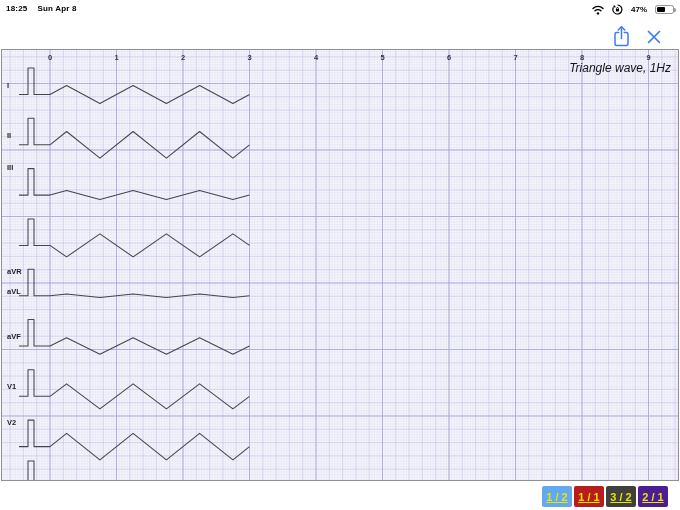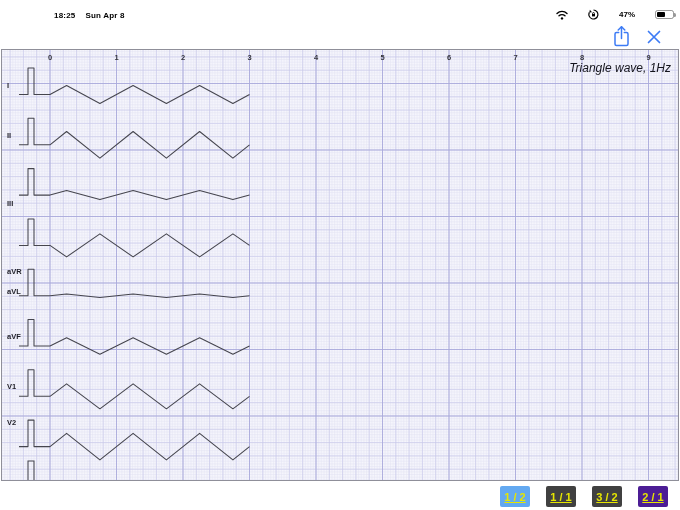--- a/index.html
+++ b/index.html
@@ -1,23 +1,23 @@
 <!DOCTYPE html>
 <html><head>
 <meta charset="utf-8">
 <style>
   html,body{margin:0;padding:0;background:#fff;}
   body{font-family:"Liberation Sans",sans-serif;-webkit-font-smoothing:antialiased;}
   .screen{position:relative;width:680px;height:510px;background:#ffffff;overflow:hidden;}
 
   
   .statusbar{position:absolute;top:0;left:0;right:0;height:20px;display:flex;
-    justify-content:space-between;align-items:flex-end;padding:18px 6px 0 6px;box-sizing:border-box;margin-left:48px;}
+    justify-content:space-between;align-items:flex-start;padding:4px 6px 0 6px;box-sizing:border-box;}
   .sb-left{display:flex;gap:10px;font-size:8px;font-weight:700;color:#000;letter-spacing:.2px;}
-  .sb-right{display:flex;align-items:center;gap:20px;margin-top:0;}
+  .sb-right{display:flex;align-items:center;gap:8px;margin-top:0;}
   .sb-right .pct{font-size:8px;font-weight:700;color:#000;}
   .battery{position:relative;width:19px;height:9px;border:1px solid rgba(0,0,0,.4);
     border-radius:2.5px;box-sizing:border-box;}
   .battery .fill{position:absolute;left:1px;top:1px;bottom:1px;background:#000;border-radius:1px;}
   .battery .nub{position:absolute;right:-3px;top:2px;width:2px;height:3.5px;
     background:rgba(0,0,0,.4);border-radius:0 1.5px 1.5px 0;}
 
   
   .iconbtn{position:absolute;background:none;border:none;padding:0;margin:0;cursor:pointer;line-height:0;}
   .share{left:612px;top:25px;}
@@ -28,21 +28,21 @@
     outline:1.5px solid #8f8f99;background:#f5f5fc;}
   .gridarea svg{position:absolute;left:0;top:0;}
   .tick{position:absolute;top:3px;transform:translateX(-50%);
     font-size:7.5px;font-weight:700;color:#33333b;}
   .leadlabel{position:absolute;left:5px;transform:translateY(-50%);
     font-size:7.5px;font-weight:700;color:#1e1e26;}
   .annotation{position:absolute;top:11px;right:7px;font-style:italic;
     font-size:12px;color:#14141c;}
 
   
-  .scalebtns{position:absolute;top:486px;right:12px;display:flex;gap:16px;}
+  .scalebtns{position:absolute;top:486px;right:12px;display:flex;gap:2px;}
   .scalebtn{width:30px;height:21px;border:none;border-radius:2px;padding:0;
     display:flex;align-items:center;justify-content:center;
     font-family:inherit;font-size:11px;font-weight:700;
     text-decoration:underline;cursor:pointer;}
 </style>
 </head>
 <body>
 
 <div class="screen">
 
@@ -110,30 +110,30 @@
         <span class="tick" style="left: 314px;">4</span>
         <span class="tick" style="left: 380.5px;">5</span>
         <span class="tick" style="left: 447px;">6</span>
         <span class="tick" style="left: 513.5px;">7</span>
         <span class="tick" style="left: 580px;">8</span>
         <span class="tick" style="left: 646.5px;">9</span>
       </div>
     <div id="lead-labels">
         <span class="leadlabel" style="top: 34.5px;">I</span>
         <span class="leadlabel" style="top: 84.8px;">II</span>
-        <span class="leadlabel" style="top: 153px;">III</span>
+        <span class="leadlabel" style="top: 117px;">III</span>
         <span class="leadlabel" style="top: 185.4px; margin-top: 36px;">aVR</span>
         <span class="leadlabel" style="top: 241px;">aVL</span>
         <span class="leadlabel" style="top: 286px;">aVF</span>
         <span class="leadlabel" style="top: 336.3px;">V1</span>
         <span class="leadlabel" style="top: 372px;">V2</span>
       </div>
     <div class="annotation">Triangle wave, 1Hz</div>
   </div>
 
   <div class="scalebtns" id="scale-buttons">
       <button class="scalebtn" style="background: rgb(99, 169, 241); color: rgb(230, 230, 0);">1 / 2</button>
-      <button class="scalebtn" style="background: #404040; color: rgb(230, 230, 0);">1 / 1</button>
+      <button class="scalebtn" style="background: #b91c1c; color: rgb(230, 230, 0);">1 / 1</button>
       <button class="scalebtn" style="background: #404040; color: rgb(230, 230, 0);">3 / 2</button>
       <button class="scalebtn" style="background: #4c1d95; color: rgb(230, 230, 0);">2 / 1</button>
     </div>
 
 </div>
 
 </body></html>

